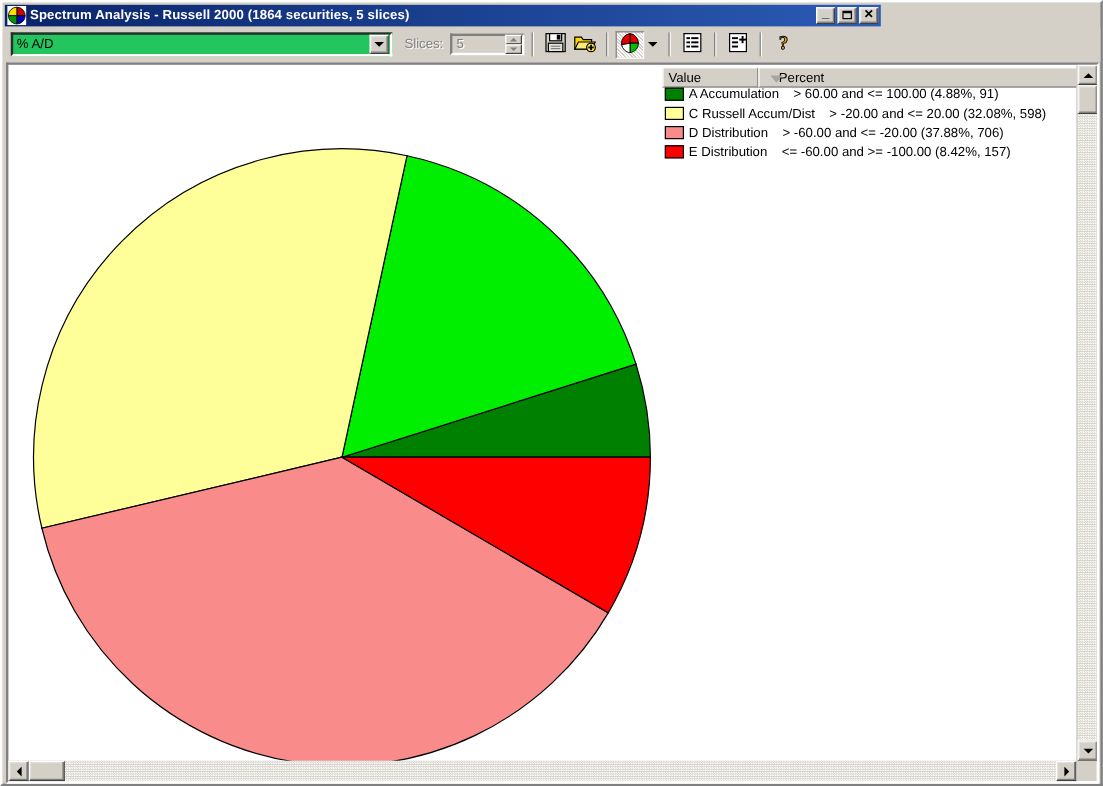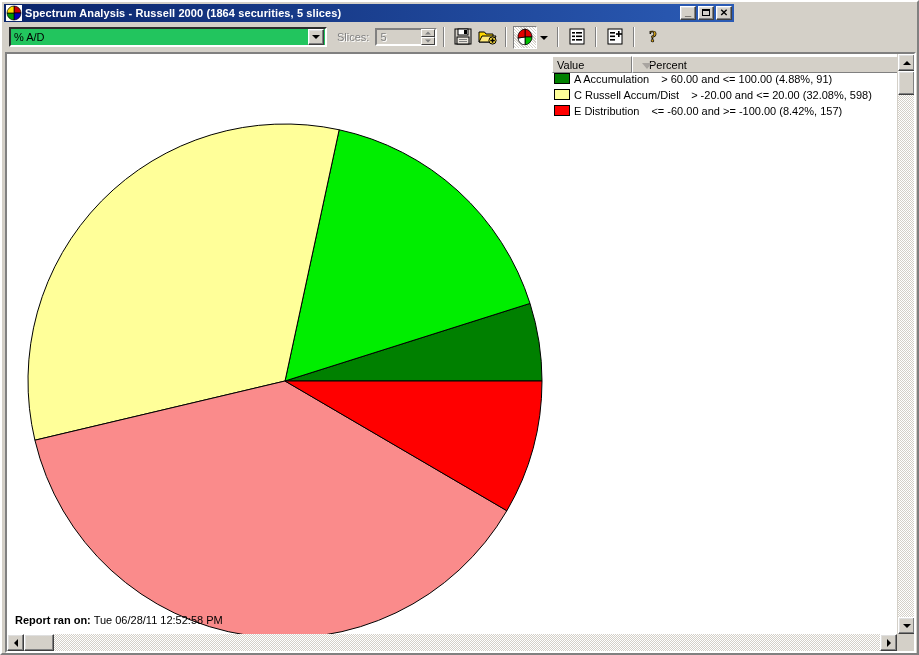--- a/index.html
+++ b/index.html
@@ -567,32 +567,33 @@
             <div class="legend-swatch" style="background: rgb(0, 128, 0);"></div>
             <div class="legend-name">A Accumulation</div>
             <div class="legend-range">&gt; 60.00 and &lt;= 100.00 (4.88%, 91)</div>
           </div>
           <div class="legend-row">
             <div class="legend-swatch" style="background: rgb(255, 255, 153);"></div>
             <div class="legend-name">C Russell Accum/Dist</div>
             <div class="legend-range">&gt; -20.00 and &lt;= 20.00 (32.08%, 598)</div>
           </div>
           <div class="legend-row">
+            <div class="legend-swatch" style="background: rgb(250, 139, 139);"></div>
+            <div class="legend-name">D Distribution</div>
+            <div class="legend-range">&gt; -60.00 and &lt;= -20.00 (37.88%, 706)</div>
+          </div>
+          <div class="legend-row">
             <div class="legend-swatch" style="background: rgb(255, 0, 0);"></div>
             <div class="legend-name">E Distribution</div>
             <div class="legend-range">&lt;= -60.00 and &gt;= -100.00 (8.42%, 157)</div>
           </div>
         </div>
     </div>
 
     <div id="footer-text">
-      <div class="footer-line">
-        <b>Report ran on:</b>
-        <span>Tue 06/28/11 12:52:58 PM</span>
-      </div>
     </div>
 
     <div id="vscroll">
       <div class="sb-btn arr-up" id="v-up">
           <i></i>
         </div>
       <div class="sb-thumb" id="v-thumb"></div>
       <div class="sb-btn arr-dn" id="v-dn">
           <i></i>
         </div>

